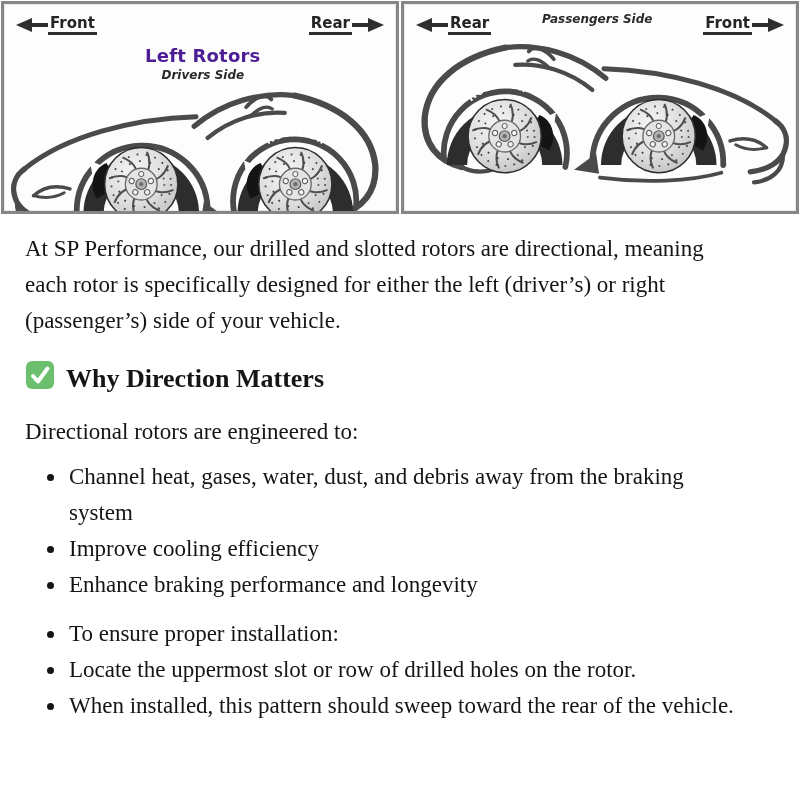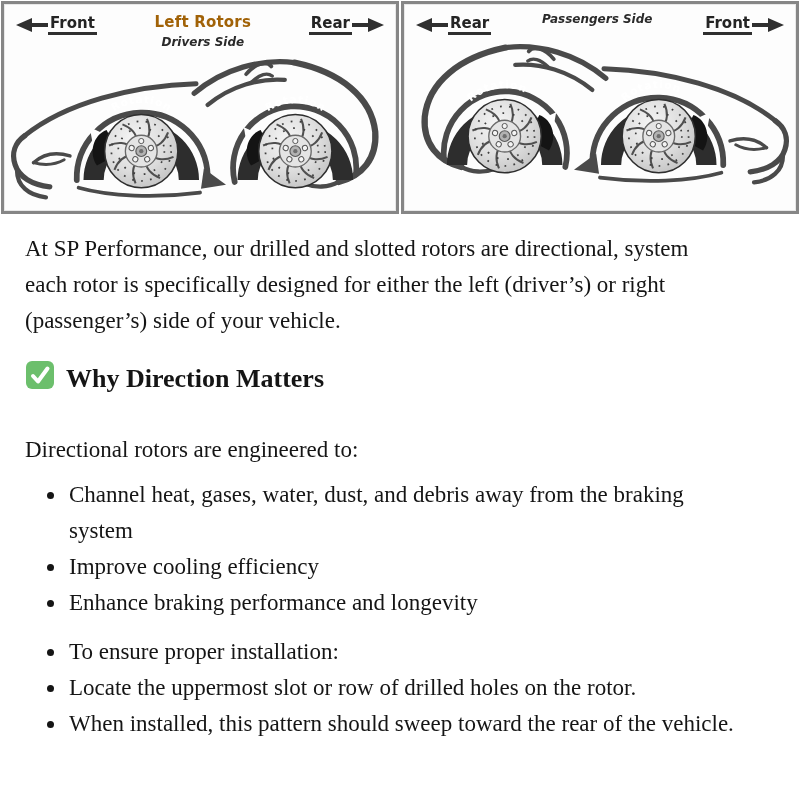--- a/index.html
+++ b/index.html
@@ -20,32 +20,32 @@
     display:flex; justify-content:center; align-items:flex-start;
     padding:7px 12px 0 12px; font-family:"DejaVu Sans","Liberation Sans",sans-serif;
   }
   .dir { display:flex; align-items:center; margin-top:4px; }
   .dir-label {
     font-size:15px; font-weight:bold; color:#242424;
     border-bottom:3px solid #2f2f2f; padding:0 2px 0 2px; line-height:17px;
   }
   .dir svg { display:block; }
   .panel-title-block { text-align:center; flex:1 1 auto; }
-  .panel-title { font-size:15px; font-weight:bold; color:#a16207; line-height:23px; letter-spacing:0.2px; }
+  .panel-title { font-size:18px; font-weight:bold; color:#4c1d95; line-height:23px; letter-spacing:0.2px;margin-top:33px; }
   .panel-subtitle { font-size:12px; font-weight:bold; font-style:italic; color:#2a2a2a; line-height:16px; }
   .car { display:block; width:100%; height:156px; margin-top:1px; }
 
   
   .article { padding:0 25px; }
   .intro { font-size:23px; line-height:36px; max-width:690px; margin-top:16px; }
   .sec-heading { font-size:26px; line-height:32px; margin-top:21px; display:flex; align-items:center; }
   .sec-heading .emoji { margin-right:11px; flex:0 0 auto; display:inline-block; }
   .h-bold { font-weight:bold; }
   .h-normal { font-weight:normal; color:#1d1d1d; }
-  .lead { font-size:23px; line-height:36px; margin-top:34px; }
+  .lead { font-size:23px; line-height:36px; margin-top:16px; }
   ul.bullets { margin-top:9px; max-width:718px; padding-left:42px; list-style:disc outside; }
   ul.bullets li { font-size:23px; line-height:36px; padding-left:2px; }
   ul.bullets.second { margin-top:13px; }
   .sec-heading.second { margin-top:27px; }
   .hidden-defs { position:absolute; width:0; height:0; overflow:hidden; }
 </style>
 </head>
 <body>
 
 <div class="page">
@@ -180,21 +180,21 @@
       <svg class="car" viewBox="0 0 396 162">
         <use href="#car-body" transform="translate(396,0) scale(-1,1)"></use>
         <use href="#wheel-cw" transform="translate(99,104)"></use>
         <use href="#wheel-cw" transform="translate(259,104)"></use>
       </svg>
     </div>
   </div>
 
   <div class="article">
 
-    <p class="intro">At SP Performance, our drilled and slotted rotors are directional, system each rotor is specifically designed for either the left (driver’s) or right (passenger’s) side of your vehicle.</p>
+    <p class="intro">At SP Performance, our drilled and slotted rotors are directional, meaning each rotor is specifically designed for either the left (driver’s) or right (passenger’s) side of your vehicle.</p>
 
     <div class="sec-heading">
       <span class="emoji">
         <svg width="30" height="30" viewBox="0 0 30 30">
           <rect x="1" y="1" width="28" height="28" rx="6" fill="#6cbf6c"></rect>
           <path d="M8 16 L13 21.5 L22.5 8.5" stroke="#ffffff" stroke-width="4" fill="none" stroke-linecap="round" stroke-linejoin="round"></path>
         </svg>
       </span>
       <span class="h-bold">Why Direction Matters</span>
     </div>

